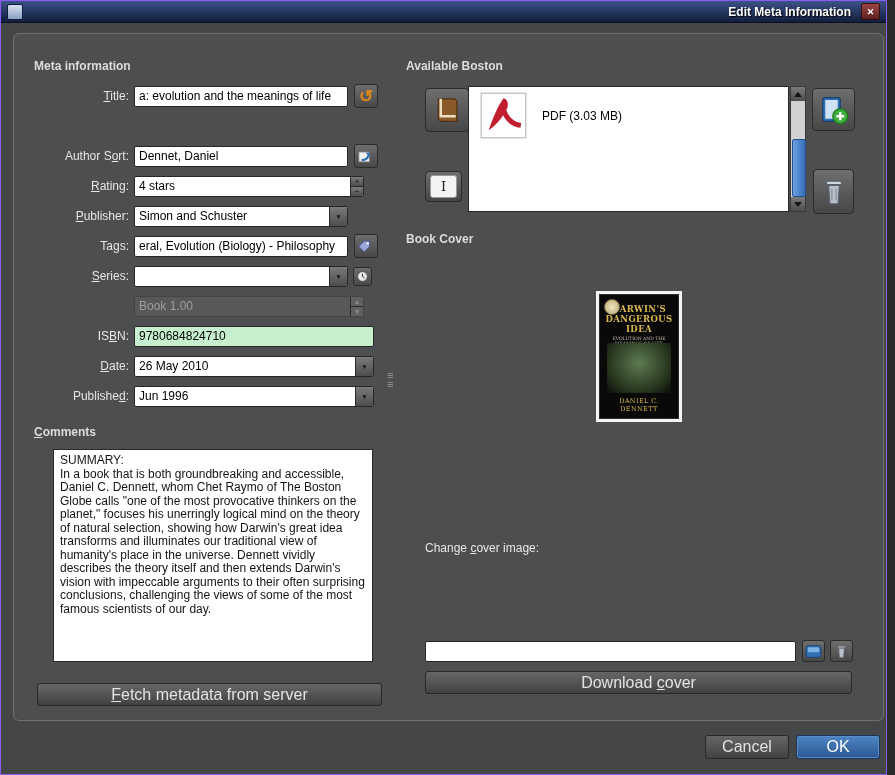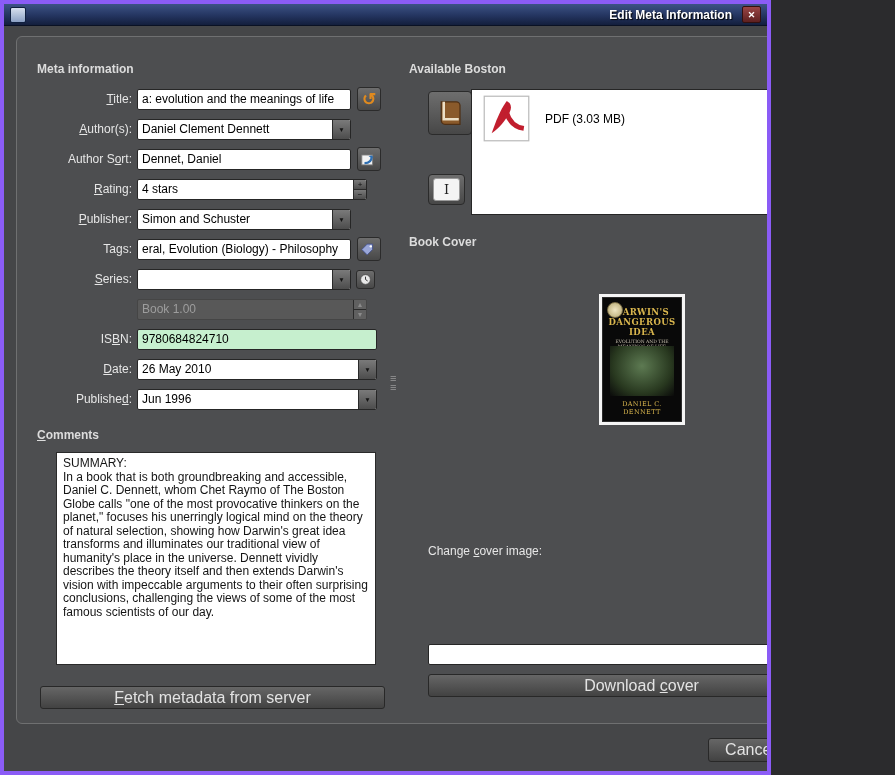--- a/index.html
+++ b/index.html
@@ -1,16 +1,16 @@
 <!DOCTYPE html>
 <html><head>
 <meta charset="utf-8">
 <style>
   html,body{margin:0;padding:0;background:#2b2b2d;font-family:"Liberation Sans",sans-serif;}
-  .stage{position:relative;width:771px;height:775px;background:#454648;overflow:hidden;border:4px solid #8b5cf6;box-sizing:border-box;}
+  .stage{position:relative;width:887px;height:775px;background:#454648;overflow:hidden;border:1px solid #8b5cf6;box-sizing:border-box;}
 
   
   .titlebar{position:absolute;left:0;top:0;width:100%;height:22px;
     background:linear-gradient(180deg,#3d5386 0%,#243560 55%,#131e3c 100%);
     display:flex;align-items:center;box-sizing:border-box;padding:0 6px;border-bottom:1px solid #0a1124;}
   .app-icon{width:14px;height:14px;border-radius:2px;background:linear-gradient(#d7e0ee,#8ba0c4);border:1px solid #10203f;}
   .titlebar-title{margin-left:auto;margin-right:10px;color:#ffffff;font-size:12px;font-weight:bold;text-shadow:1px 1px 1px #000;}
   .close-btn{width:17px;height:15px;border-radius:2px;background:linear-gradient(#99464 6,#9a4545 0%,#5e2020 100%);
     background:linear-gradient(#9a4545,#5e2020);border:1px solid #33100f;color:#fff;font-size:9px;font-weight:bold;
     display:flex;align-items:center;justify-content:center;cursor:default;}
@@ -100,27 +100,20 @@
   <div class="group-title" style="left:33px;top:58px;">Meta information</div>
 
   <div class="row" style="top:84px;">
     <label class="flabel"><u>T</u>itle:</label>
     <input class="tfield" style="width: 214px;" value="a: evolution and the meanings of life">
     <button class="icon-btn">
       <span class="undo-glyph">↺</span>
     </button>
   </div>
 
-  <div class="row" style="top:114px;">
-    <label class="flabel"><u>A</u>uthor(s):</label>
-    <div class="combo" style="width:214px;">
-      <input value="Daniel Clement Dennett" style="">
-      <span class="combo-arrow">▼</span>
-    </div>
-  </div>
 
   <div class="row" style="top:144px;">
     <label class="flabel">Author S<u>o</u>rt:</label>
     <input class="tfield" style="width: 214px;" value="Dennet, Daniel">
     <button class="icon-btn">
       <svg width="18" height="15" viewBox="0 0 20 16">
         <rect x="2" y="3" width="12" height="11" fill="#f2f2f2" stroke="#7c7c7c"></rect>
         <path d="M5 12 C10 12 13 9 13 4" stroke="#2f6fb2" stroke-width="2.4" fill="none"></path>
         <path d="M9.5 4.5 L13 3.2 L14.4 7" fill="#2f6fb2"></path>
       </svg>

